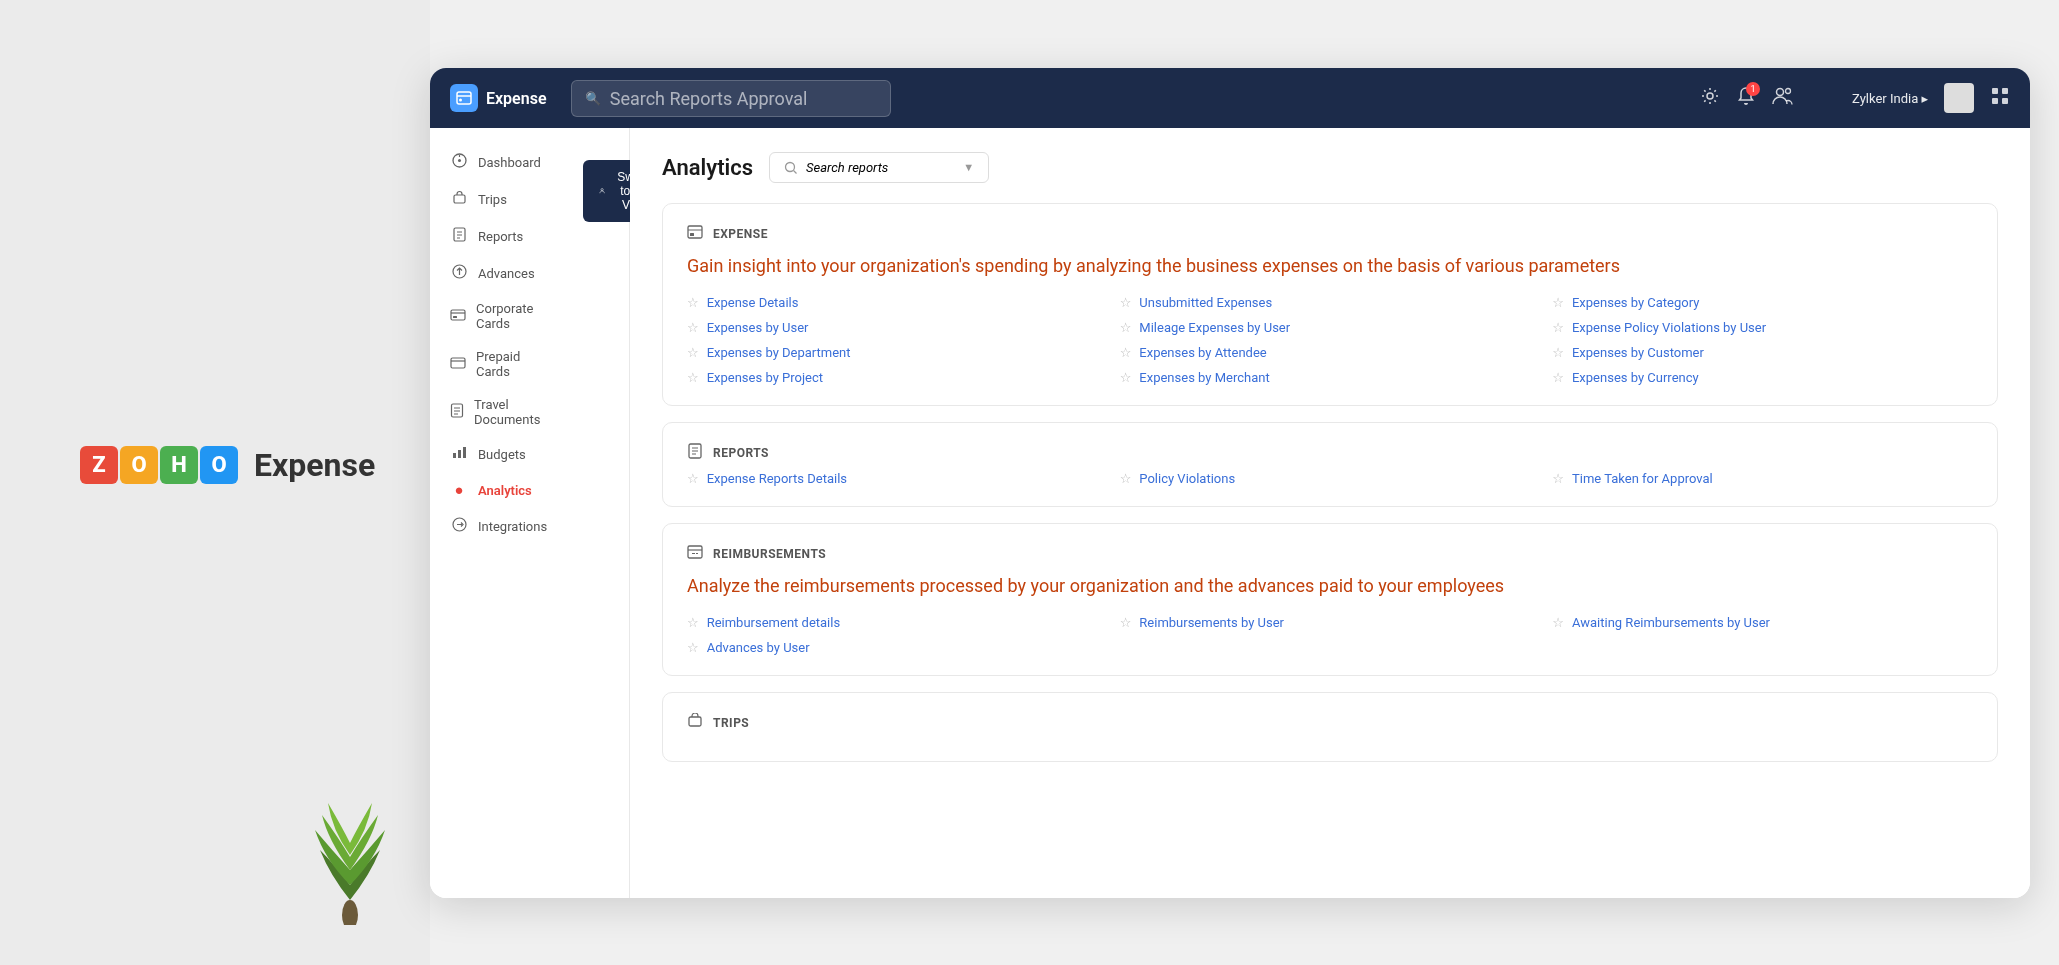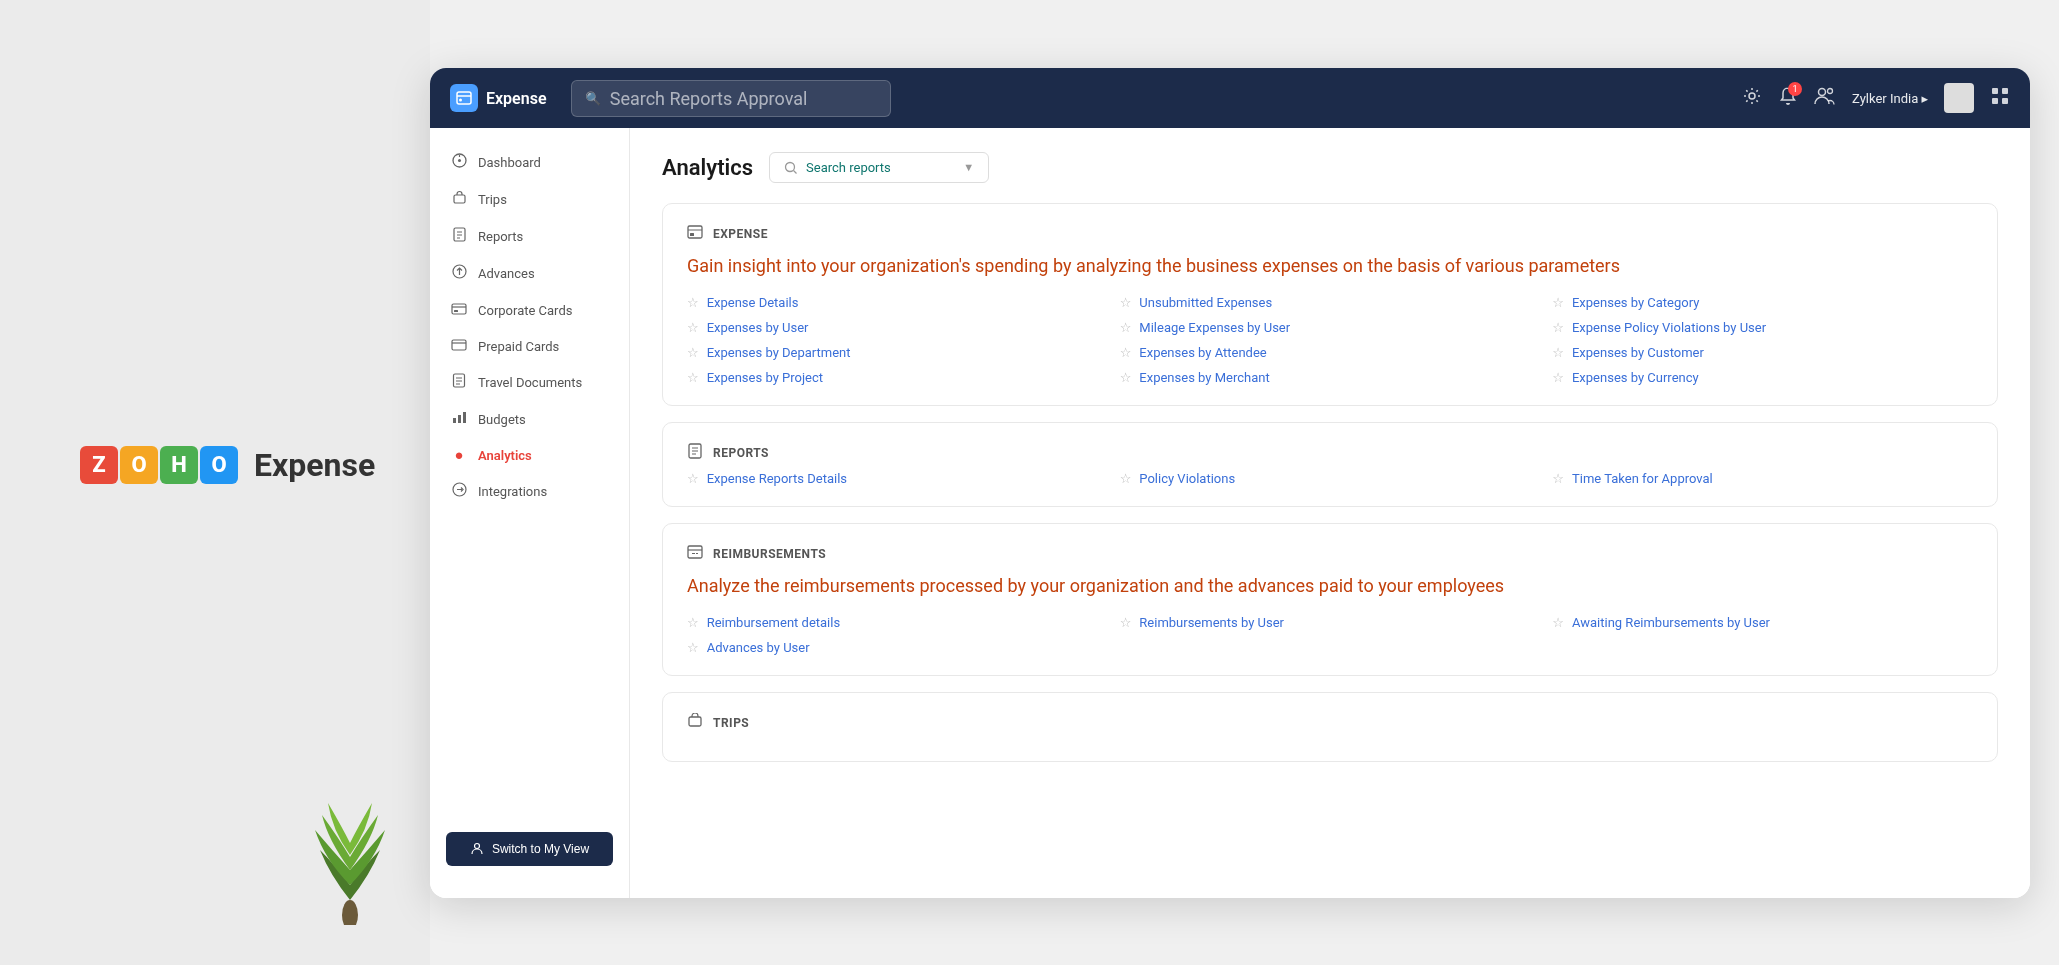--- a/index.html
+++ b/index.html
@@ -170,20 +170,21 @@
       align-items: center;
       justify-content: center;
     }
 
     .topnav-org {
       color: rgba(255,255,255,0.9);
       font-size: 13px;
       display: flex;
       align-items: center;
       gap: 4px;
+      margin-left: 42px;
     }
 
     .topnav-avatar {
       width: 30px;
       height: 30px;
       background: #ddd;
       border-radius: 4px;
     }
 
     .topnav-grid {
@@ -199,21 +200,21 @@
     }
 
     
     .sidebar {
       width: 200px;
       background: #fff;
       border-right: 1px solid #e8e8e8;
       padding: 16px 0;
       flex-shrink: 0;
       display: flex;
-      flex-direction: column;
+      flex-direction: row;
       justify-content: space-between;
     }
 
     .sidebar-nav {
       display: flex;
       flex-direction: column;
     }
 
     .sidebar-item {
       display: flex;
@@ -571,21 +572,21 @@
 
     <div class="main-content">
 
       <div class="page-header">
         <h1 class="page-title">Analytics</h1>
         <div class="search-reports-input">
           <svg width="14" height="14" viewBox="0 0 14 14" fill="none">
             <circle cx="6" cy="6" r="4.5" stroke="#999" stroke-width="1.3"></circle>
             <path d="M9.5 9.5l3 3" stroke="#999" stroke-width="1.3"></path>
           </svg>
-          <span style="color:#0f766e;">Search reports</span>
+          <span style="color:#000000;font-style:italic;">Search reports</span>
           <span class="search-reports-arrow">▼</span>
         </div>
       </div>
 
       <div class="section-card">
         <div class="section-header">
           <span class="section-icon">
             <svg width="16" height="16" viewBox="0 0 16 16" fill="none">
               <rect x="1" y="2" width="14" height="12" rx="1.5" stroke="#666" stroke-width="1.3"></rect>
               <path d="M1 6h14" stroke="#666" stroke-width="1.2"></path>

